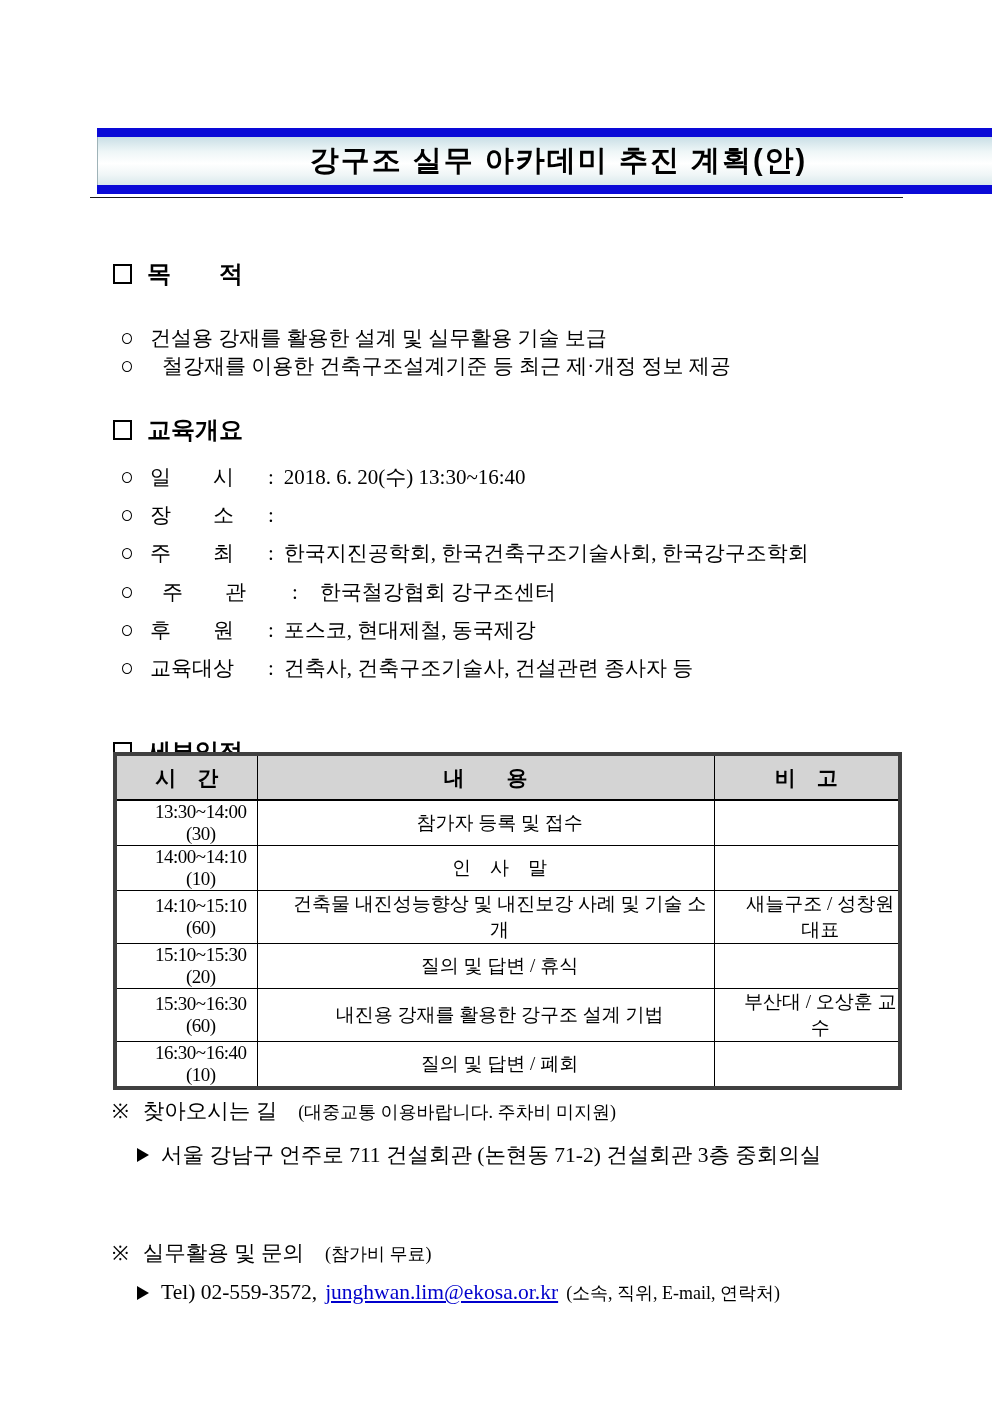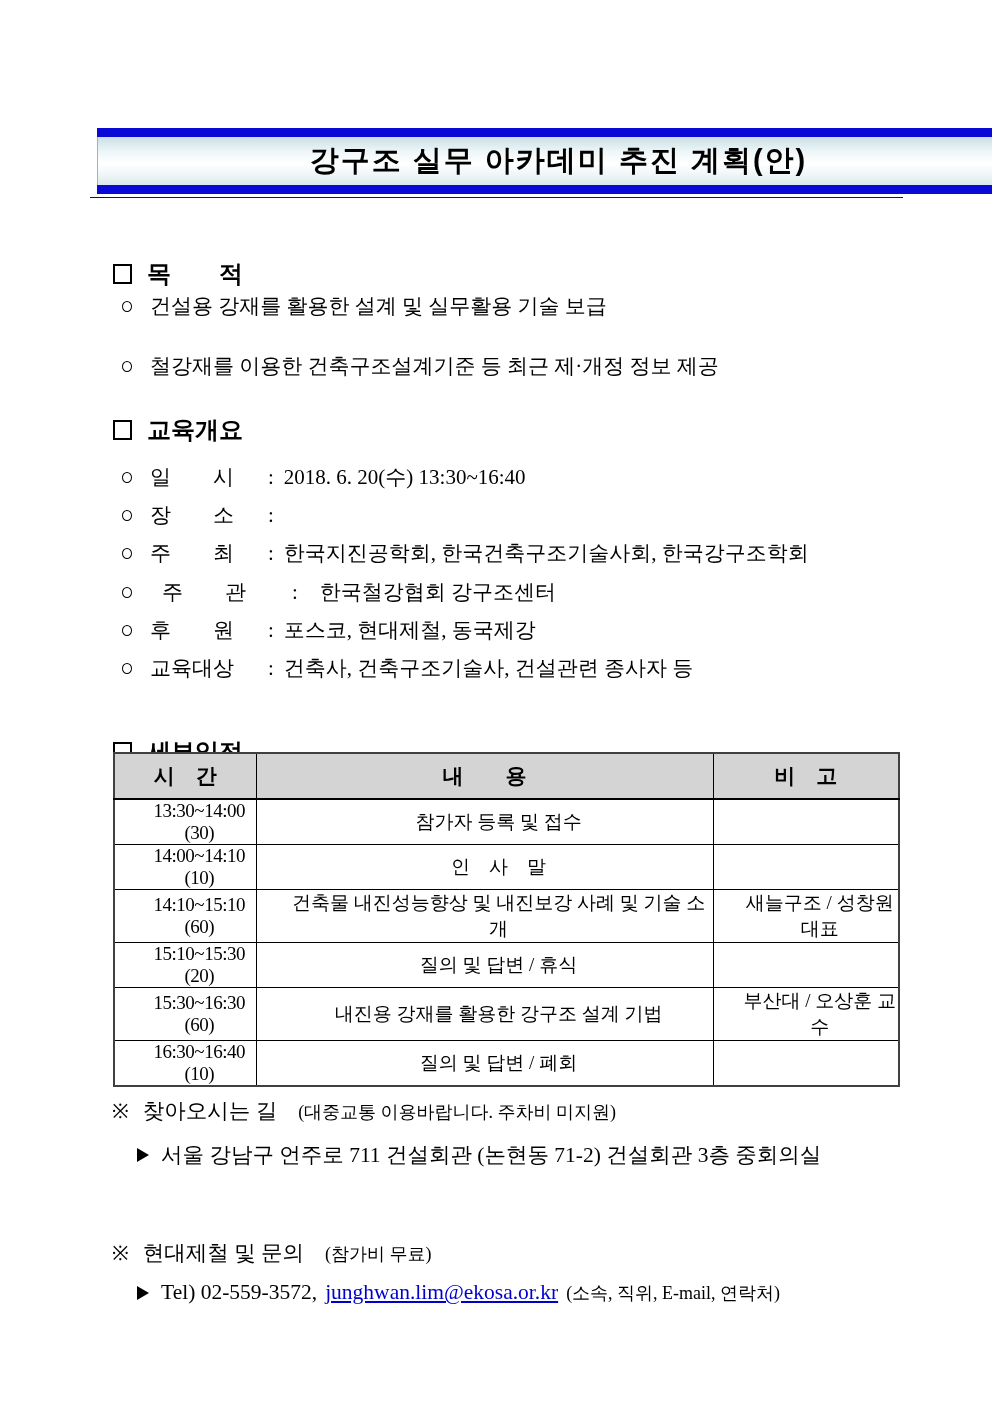--- a/index.html
+++ b/index.html
@@ -49,21 +49,21 @@
   }
   .ov-label { display: inline-block; width: 114px; white-space: pre; }
   .ov-sep { display: inline-block; margin: 0 10px 0 4px; }
 
   
   table.schedule {
     position: absolute; left: 113px; top: 752px; width: 785px;
     border-collapse: collapse; table-layout: fixed;
   }
   table.schedule th, table.schedule td { border: 1px solid #000; text-align: center; vertical-align: middle; }
-  table.schedule { border: 2px solid #404040; }
+  table.schedule { border: 4px solid #404040; }
   table.schedule th {
     background: #d4d4d4; height: 46px;
     font-size: 21px; font-weight: bold; white-space: pre;
     border-bottom: 2px solid #000;
   }
   table.schedule td { height: 43px; font-size: 19px; white-space: pre-wrap; padding-left: 28px; }
   td.time-cell { font-size: 17px; letter-spacing: -0.5px; }
   td.remark-cell { font-size: 16.5px; }
   .col-time { width: 142px; } .col-content { width: 457px; } .col-remark { width: 186px; }
 
@@ -93,25 +93,25 @@
       <span class="title">강구조 실무 아카데미 추진 계획(안)</span>
     </div>
     <div class="bar"></div>
   </div>
   <div class="banner-underline"></div>
 
   <div class="sec-heading" style="top:258px;">
     <span class="checkbox"></span>
     <span class="pre">목　　적</span>
   </div>
-  <div class="bullet-row" style="left:122px; top:292px;text-align:right;">
+  <div class="bullet-row" style="left:122px; top:324px;text-align:right;">
     <span class="circle"></span>
     <span>건설용 강재를 활용한 설계 및 실무활용 기술 보급</span>
   </div>
-  <div class="bullet-row" style="left:122px; top:352px;">
+  <div class="bullet-row" style="left:122px; top:352px;gap:12px;">
     <span class="circle"></span>
     <span>철강재를 이용한 건축구조설계기준 등 최근 제·개정 정보 제공</span>
   </div>
 
   <div class="sec-heading" style="top:414px;">
     <span class="checkbox"></span>
     <span class="pre">교육개요</span>
   </div>
 
   <div class="bullet-row" style="left:122px; top:463px;">
@@ -207,21 +207,21 @@
     <span>찾아오시는 길</span>
     <span class="note-paren">(대중교통 이용바랍니다. 주차비 미지원)</span>
   </div>
   <div class="tri-row" style="left:137px; top:1140px;">
     <span class="triangle"></span>
     <span>서울 강남구 언주로 711 건설회관 (논현동 71-2) 건설회관 3층 중회의실</span>
   </div>
 
   <div class="note-heading" style="top:1238px;">
     <span class="ref-mark">※</span>
-    <span>현대제철 및 문의</span>
+    <span>실무활용 및 문의</span>
     <span class="note-paren">(참가비 무료)</span>
   </div>
   <div class="tri-row" style="left:137px; top:1280px;">
     <span class="triangle"></span>
     <span class="tel-prefix">Tel) 02-559-3572,</span>
     <a class="email-link" href="#">junghwan.lim@ekosa.or.kr</a>
     <span class="tel-suffix">(소속, 직위, E-mail, 연락처)</span>
   </div>
 
 </div>

